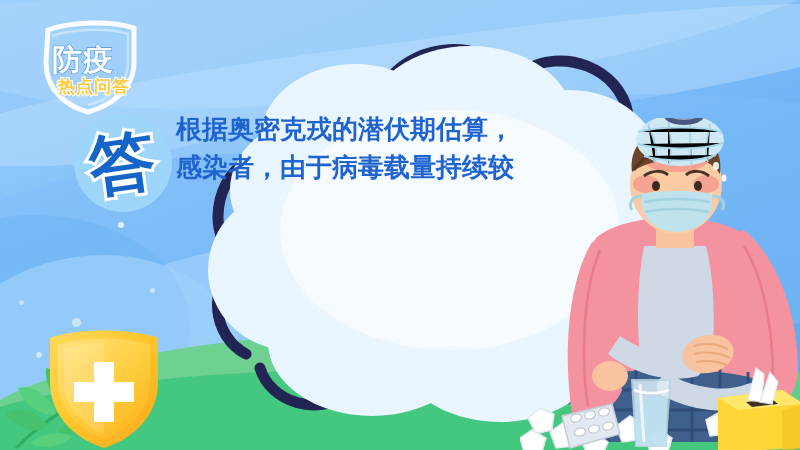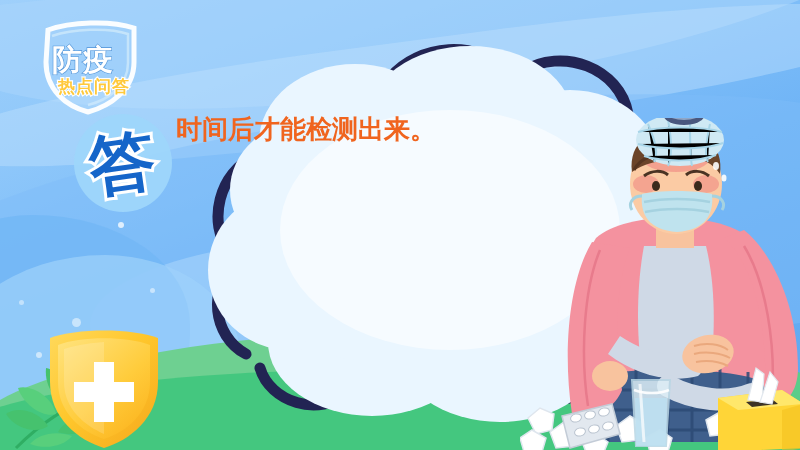--- a/index.html
+++ b/index.html
@@ -151,21 +151,22 @@
   </div>
 
   <div class="da-wrap">
     <div class="da-circle"></div>
     <div class="da-char">
       <span>答</span>
     </div>
   </div>
 
   <div class="bubble-text">
-    <span class="ln"><span class="c-orange">时间后才能检测出来。</span></span>
+    <span class="ln"><span class="c-blue">根据奥密克戎的潜伏期估算，</span></span>
+    <span class="ln"><span class="c-blue">感染者，由于病毒载量持续较</span></span>
   </div>
 
   <div class="leaves">
     <svg viewBox="0 0 130 98" width="130" height="98" aria-hidden="true">
       <path d="M16 96 C 40 72, 66 54, 96 44" stroke="#2fae63" stroke-width="3" fill="none"></path>
       <path d="M48 74 C 38 58, 16 54, 6 62 C 16 78, 38 82, 48 74 Z" fill="#46c26e"></path>
       <path d="M56 62 C 52 44, 30 32, 18 36 C 24 54, 44 66, 56 62 Z" fill="#58cf7c"></path>
       <path d="M70 54 C 72 36, 58 18, 46 16 C 44 36, 58 52, 70 54 Z" fill="#46c26e"></path>
       <path d="M70 62 C 88 64, 104 52, 106 40 C 88 38, 72 50, 70 62 Z" fill="#58cf7c"></path>
       <path d="M58 80 C 76 86, 96 78, 102 66 C 84 62, 64 68, 58 80 Z" fill="#46c26e"></path>

